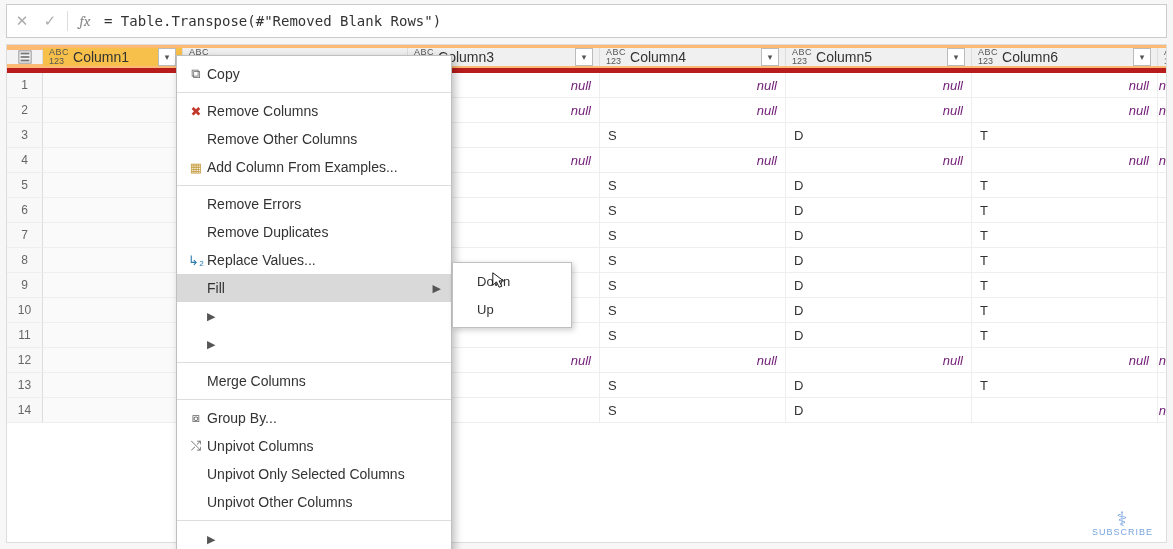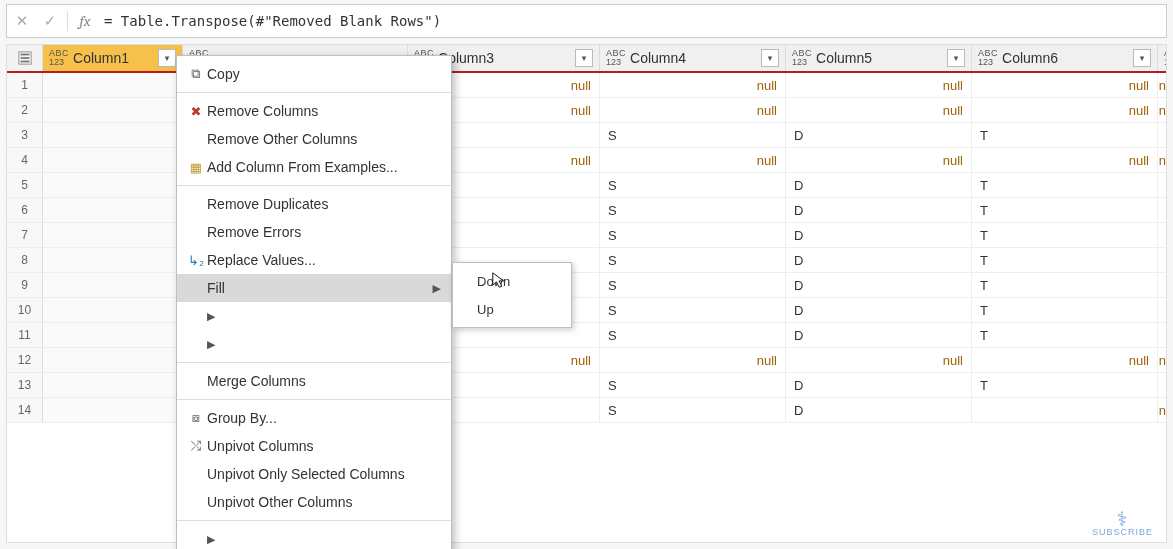--- a/index.html
+++ b/index.html
@@ -40,22 +40,23 @@
     background:#fff;
     border:1px solid #ddd;
     margin: 0 6px;
     position:relative;
     height: calc(100% - 50px);
     overflow:hidden;
   }
   .header-row {
     display:flex;
     background:#fdba74;
-    border-bottom:2px solid #b91c1c;
+    border-bottom:5px solid #b91c1c;
     height:28px;
+    align-items:center;
   }
   .corner-cell {
     width:36px; flex:none;
     border-right:1px solid #ddd;
     display:flex;align-items:center;justify-content:center;
     background:#f3f3f3;
   }
   .corner-cell svg { width:14px;height:14px;fill:#777; }
   .col-head {
     border-right:1px solid #ddd;
@@ -84,21 +85,21 @@
     width:36px; flex:none;
     border-right:1px solid #ddd; border-bottom:1px solid #eee;
     display:flex;align-items:center;justify-content:center;
     background:#f8f8f8; color:#666; font-size:12px;
   }
   .cell {
     border-right:1px solid #eee; border-bottom:1px solid #eee;
     padding:0 8px; display:flex;align-items:center;
     font-size:13px; color:#333; flex:none;
   }
-  .cell.null { color:#a16207; justify-content:flex-end; }
+  .cell.null { color:#701a75; font-style:italic; justify-content:flex-end; }
   .cell.ghost { background: #fafafa; }
 
   
   .c1 { width:140px; }
   .c2 { width:225px; }
   .c3 { width:192px; }
   .c4 { width:186px; }
   .c5 { width:186px; }
   .c6 { width:186px; }
   .c7 { width:30px; }
@@ -387,25 +388,25 @@
     <span class="ctx-icon"></span>
     <span class="ctx-label">Remove Other Columns</span>
   </div>
   <div class="ctx-item">
     <span class="ctx-icon" style="color:#c49a3b;">▦</span>
     <span class="ctx-label">Add Column From Examples...</span>
   </div>
   <div class="ctx-sep"></div>
   <div class="ctx-item">
     <span class="ctx-icon"></span>
+    <span class="ctx-label">Remove Errors</span>
+  </div>
+  <div class="ctx-item">
+    <span class="ctx-icon"></span>
     <span class="ctx-label">Remove Duplicates</span>
-  </div>
-  <div class="ctx-item">
-    <span class="ctx-icon"></span>
-    <span class="ctx-label">Remove Errors</span>
   </div>
   <div class="ctx-item">
     <span class="ctx-icon" style="color:#2a7aad;">↳₂</span>
     <span class="ctx-label">Replace Values...</span>
   </div>
   <div class="ctx-item hovered">
     <span class="ctx-icon"></span>
     <span class="ctx-label">Fill</span>
     <span class="ctx-arrow">▶</span>
   </div>

